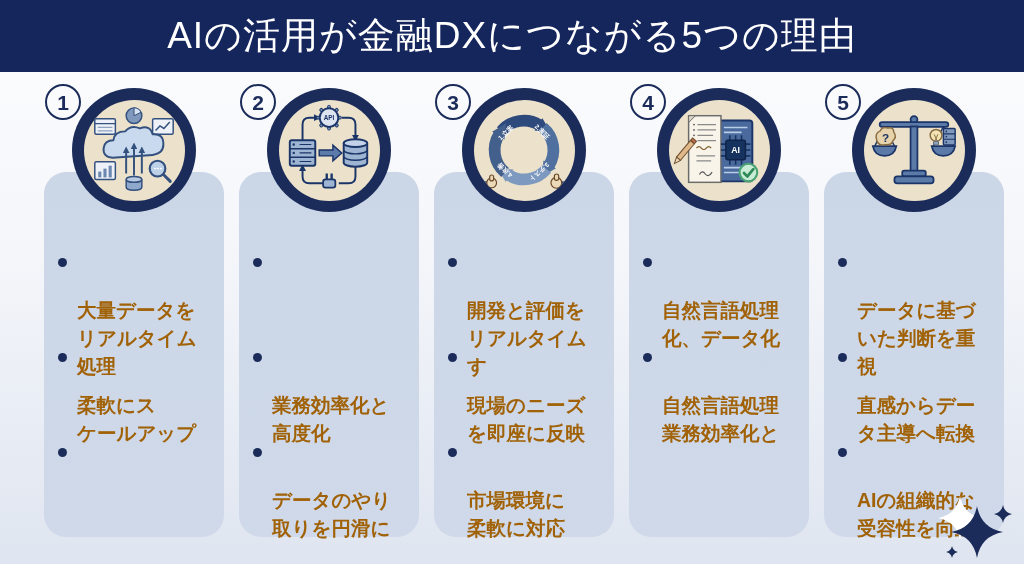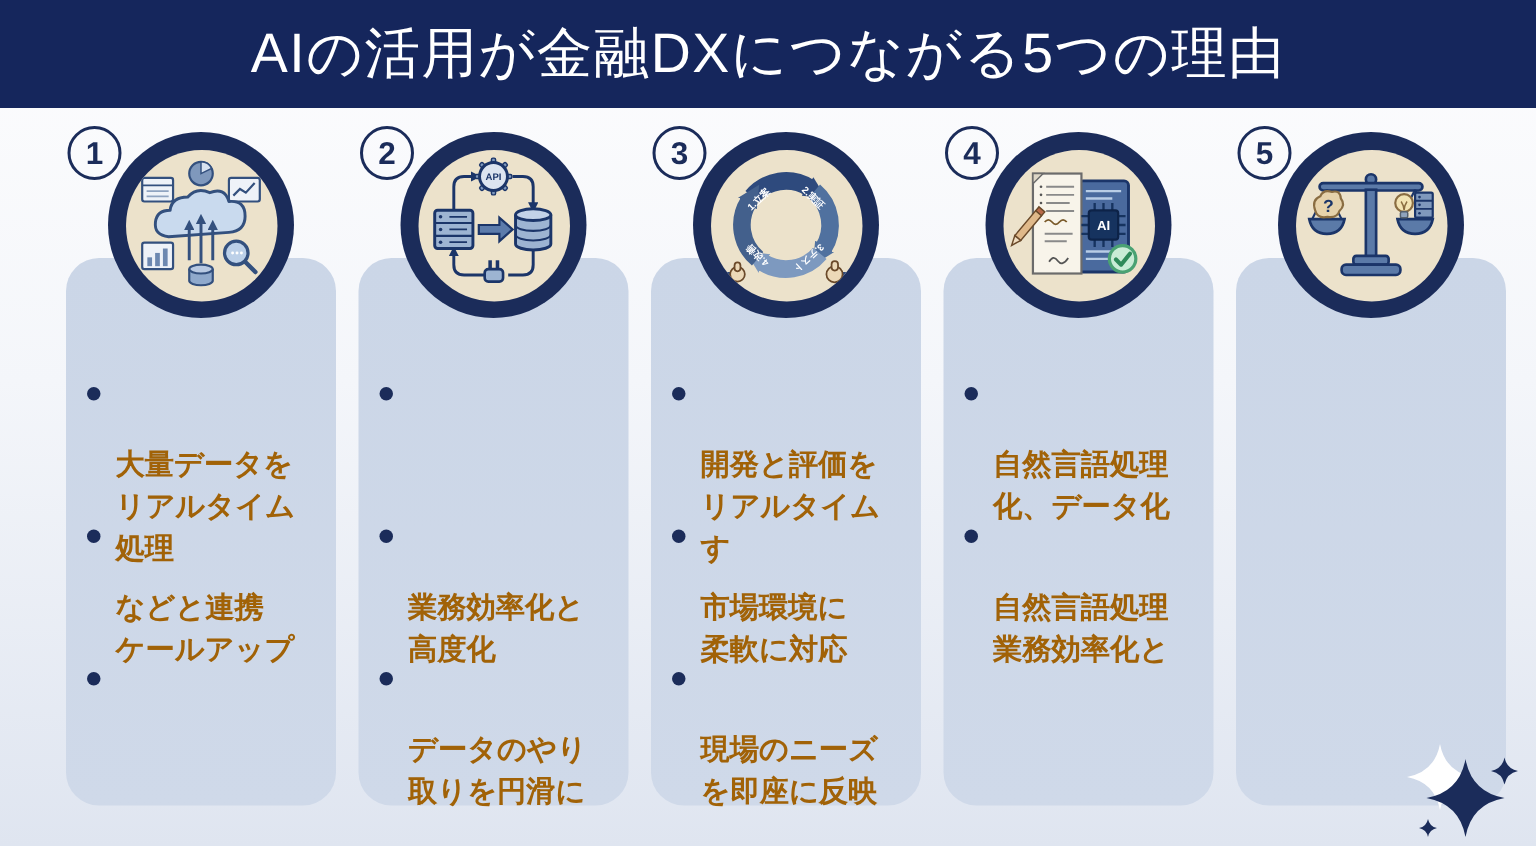--- a/index.html
+++ b/index.html
@@ -100,21 +100,21 @@
     </div>
     <div class="bullets">
       <div class="bullet">
           <span class="dot"></span>
           <span class="bullet-text">大量データを
 リアルタイム
 処理</span>
         </div>
       <div class="bullet">
           <span class="dot"></span>
-          <span class="bullet-text">などと連携
+          <span class="bullet-text">柔軟にス
 ケールアップ</span>
         </div>
       <div class="bullet">
           <span class="dot"></span>
         </div>
     </div>
   </div>
 
   <div class="column">
     <div class="card"></div>
@@ -235,27 +235,27 @@
     </div>
     <div class="bullets">
       <div class="bullet">
           <span class="dot"></span>
           <span class="bullet-text">開発と評価を
 リアルタイム
 す</span>
         </div>
       <div class="bullet">
           <span class="dot"></span>
+          <span class="bullet-text">現場のニーズ
+を即座に反映</span>
+        </div>
+      <div class="bullet">
+          <span class="dot"></span>
           <span class="bullet-text">市場環境に
 柔軟に対応</span>
-        </div>
-      <div class="bullet">
-          <span class="dot"></span>
-          <span class="bullet-text">現場のニーズ
-を即座に反映</span>
         </div>
     </div>
   </div>
 
   <div class="column">
     <div class="card"></div>
     <div class="badge">
       <span>4</span>
     </div>
     <div class="circle-outer">
@@ -364,20 +364,38 @@
             <rect x="80" y="28" width="12" height="17" rx="1" fill="#7f98bc" stroke="#1b3569" stroke-width="1.5"></rect>
             <line x1="80" y1="33.5" x2="92" y2="33.5" stroke="#1b3569" stroke-width="1.2"></line>
             <line x1="80" y1="39" x2="92" y2="39" stroke="#1b3569" stroke-width="1.2"></line>
             <circle cx="83" cy="31" r="0.9" fill="#1b3569"></circle>
               <circle cx="83" cy="36.3" r="0.9" fill="#1b3569"></circle>
               <circle cx="83" cy="42" r="0.9" fill="#1b3569"></circle>
           </g>
         </svg>
       </div>
     </div>
+    <div class="bullets">
+      <div class="bullet">
+          <span class="dot"></span>
+          <span class="bullet-text">データに基づ
+いた判断を重
+視</span>
+        </div>
+      <div class="bullet">
+          <span class="dot"></span>
+          <span class="bullet-text">直感からデー
+タ主導へ転換</span>
+        </div>
+      <div class="bullet">
+          <span class="dot"></span>
+          <span class="bullet-text">AIの組織的な
+受容性を向上</span>
+        </div>
+    </div>
   </div>
 
 </div>
 
 <svg class="sparkle" viewBox="0 0 90 72">
   <path d="M30,4 Q33.5,22.5 52,26 Q33.5,29.5 30,48 Q26.5,29.5 8,26 Q26.5,22.5 30,4 Z" fill="#ffffff"></path>
   <path d="M47,14 Q51,36 73,40 Q51,44 47,66 Q43,44 21,40 Q43,36 47,14 Z" fill="#1b2c5a"></path>
   <path d="M73,13 Q74.5,20.5 82,22 Q74.5,23.5 73,31 Q71.5,23.5 64,22 Q71.5,20.5 73,13 Z" fill="#1b2c5a"></path>
   <path d="M22,54 Q23,59 28,60 Q23,61 22,66 Q21,61 16,60 Q21,59 22,54 Z" fill="#1b2c5a"></path>
 </svg>

